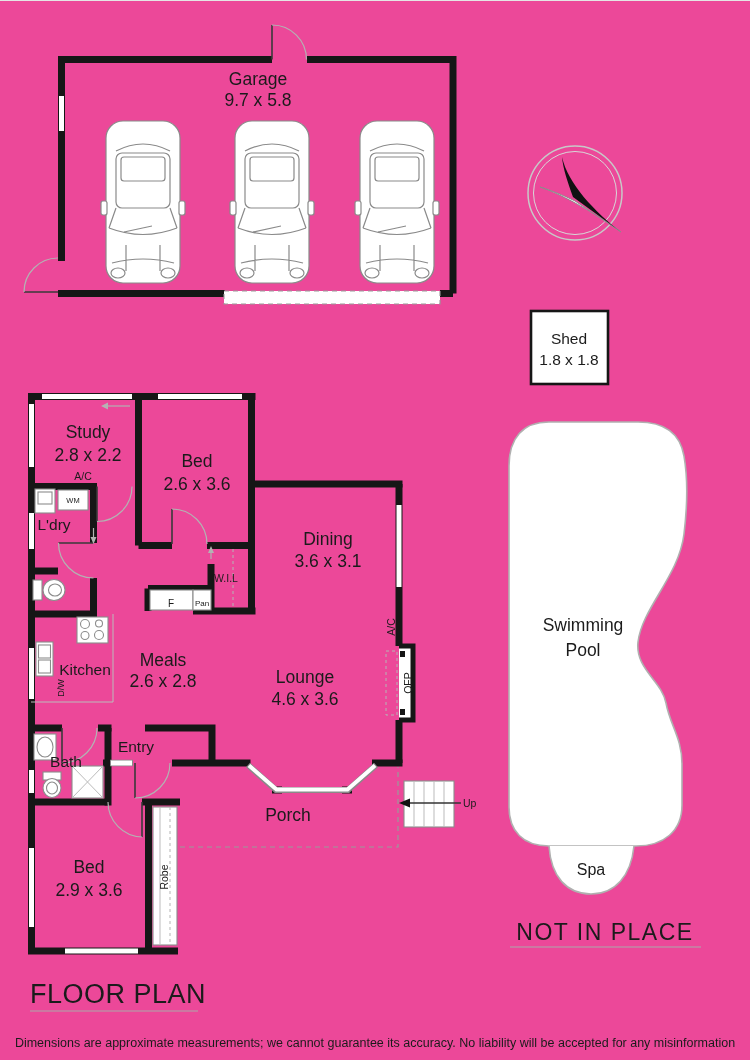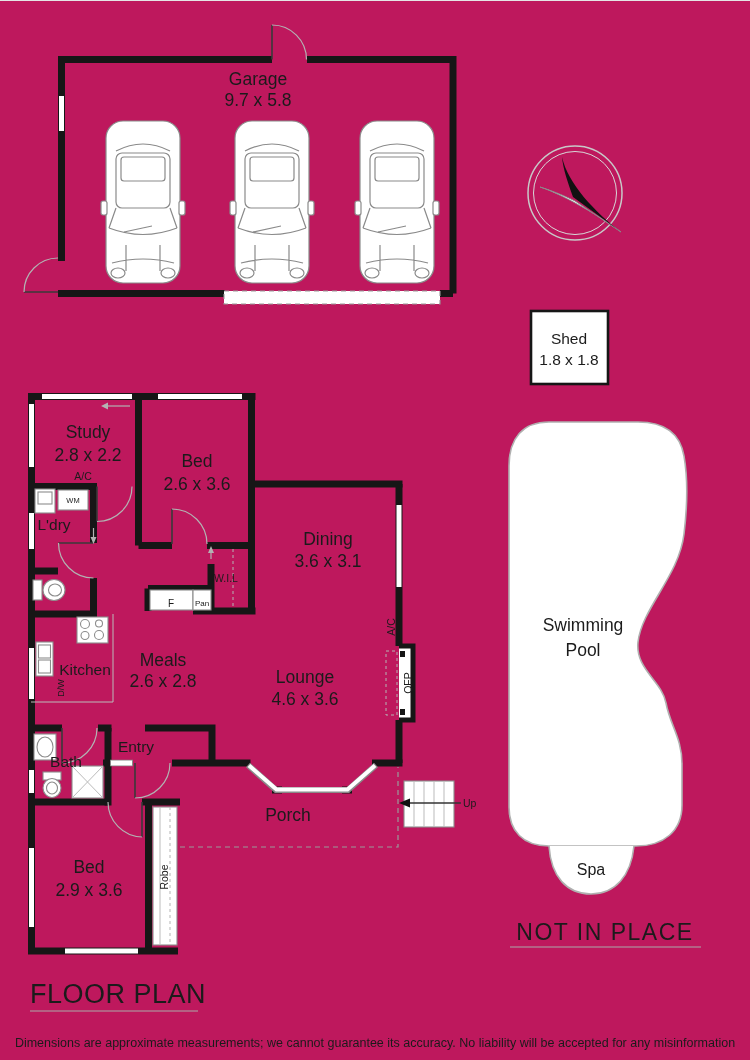--- a/index.html
+++ b/index.html
@@ -1,16 +1,16 @@
 <!DOCTYPE html>
 <html><head>
 <meta charset="utf-8">
 <style>
   html,body{margin:0;padding:0;background:#fff;}
-  #frame{position:relative;width:750px;height:1060px;background:#be185d;overflow:hidden;
+  #frame{position:relative;width:750px;height:1060px;background:#ec4899;overflow:hidden;
          font-family:"Liberation Sans", sans-serif;border-top:1px solid #e5e5e5;}
   svg{display:block}
   text{fill:#1b1b1b;font-family:"Liberation Sans", sans-serif;}
   .room-lbl{font-size:17.5px;}
   .room-lbl2{font-size:15.5px;}
   .tiny{font-size:10.5px;}
   .walls{stroke:#161616;stroke-width:7;fill:none;stroke-linecap:butt;}
   .winfill{stroke:#ffffff;stroke-width:5;fill:none;}
   .leaf{stroke:#3a3a3a;stroke-width:1.6;fill:none;}
   .arc{stroke:#b3b3b3;stroke-width:1.2;fill:none;}

